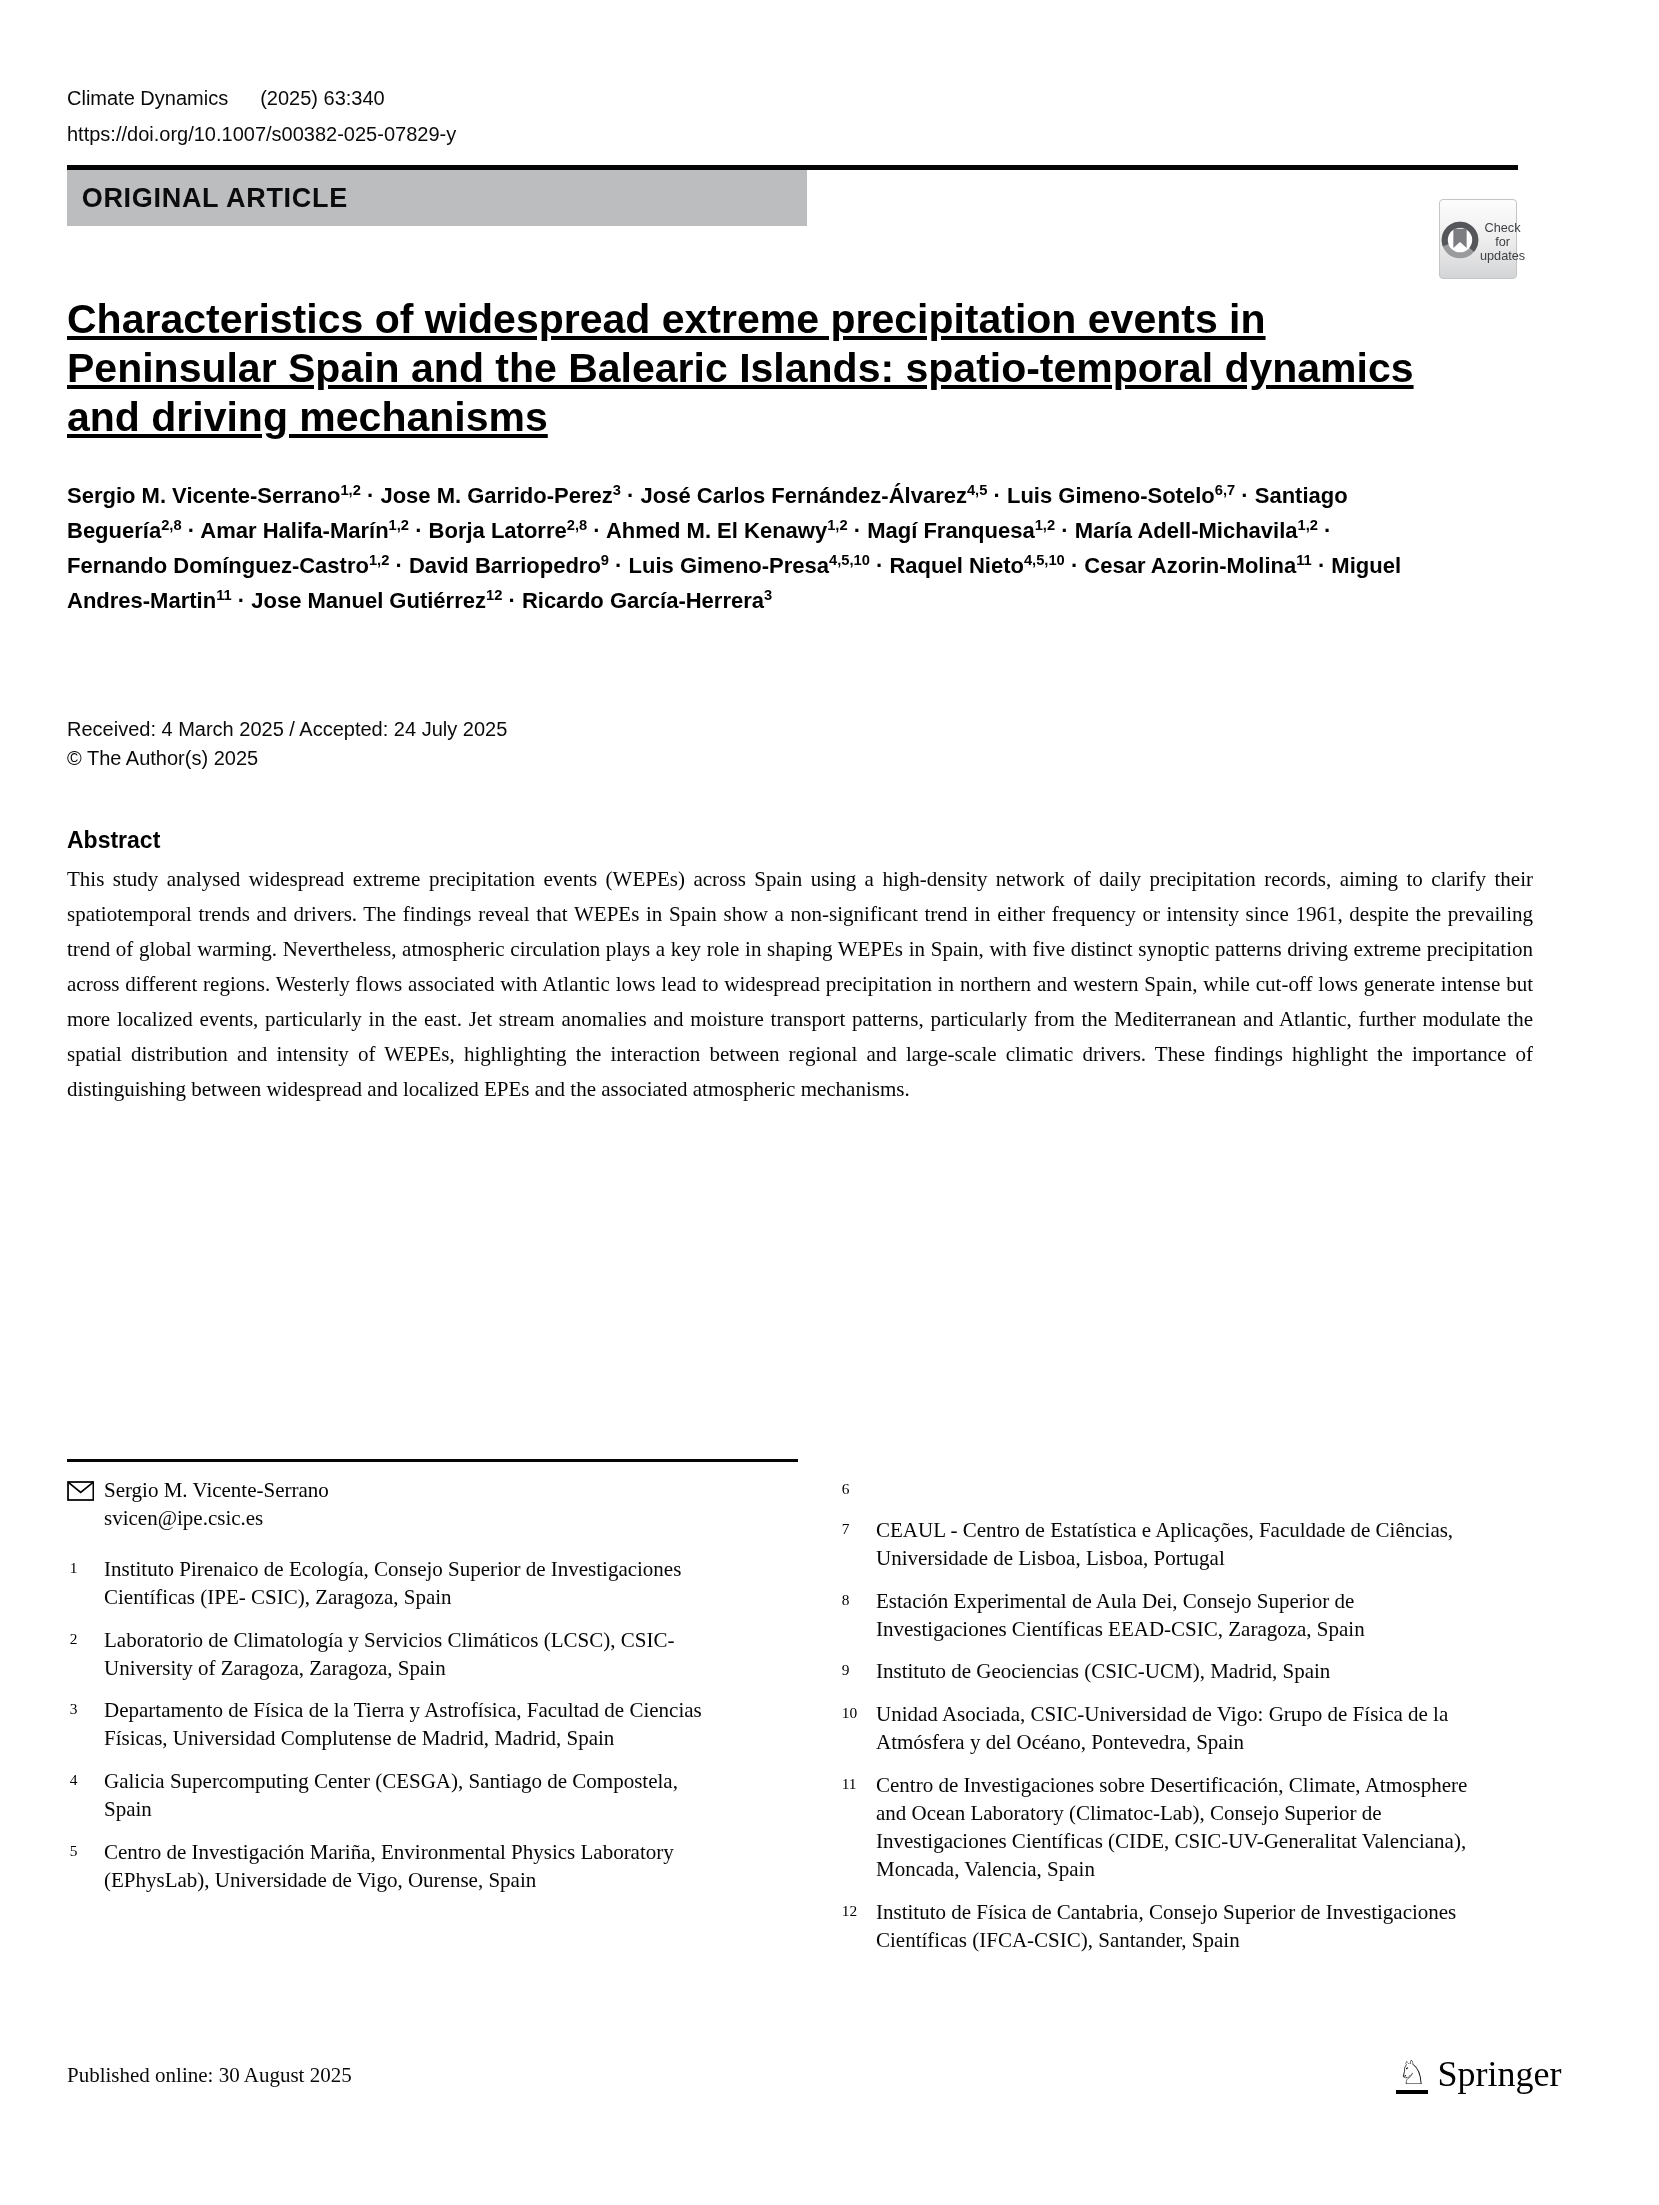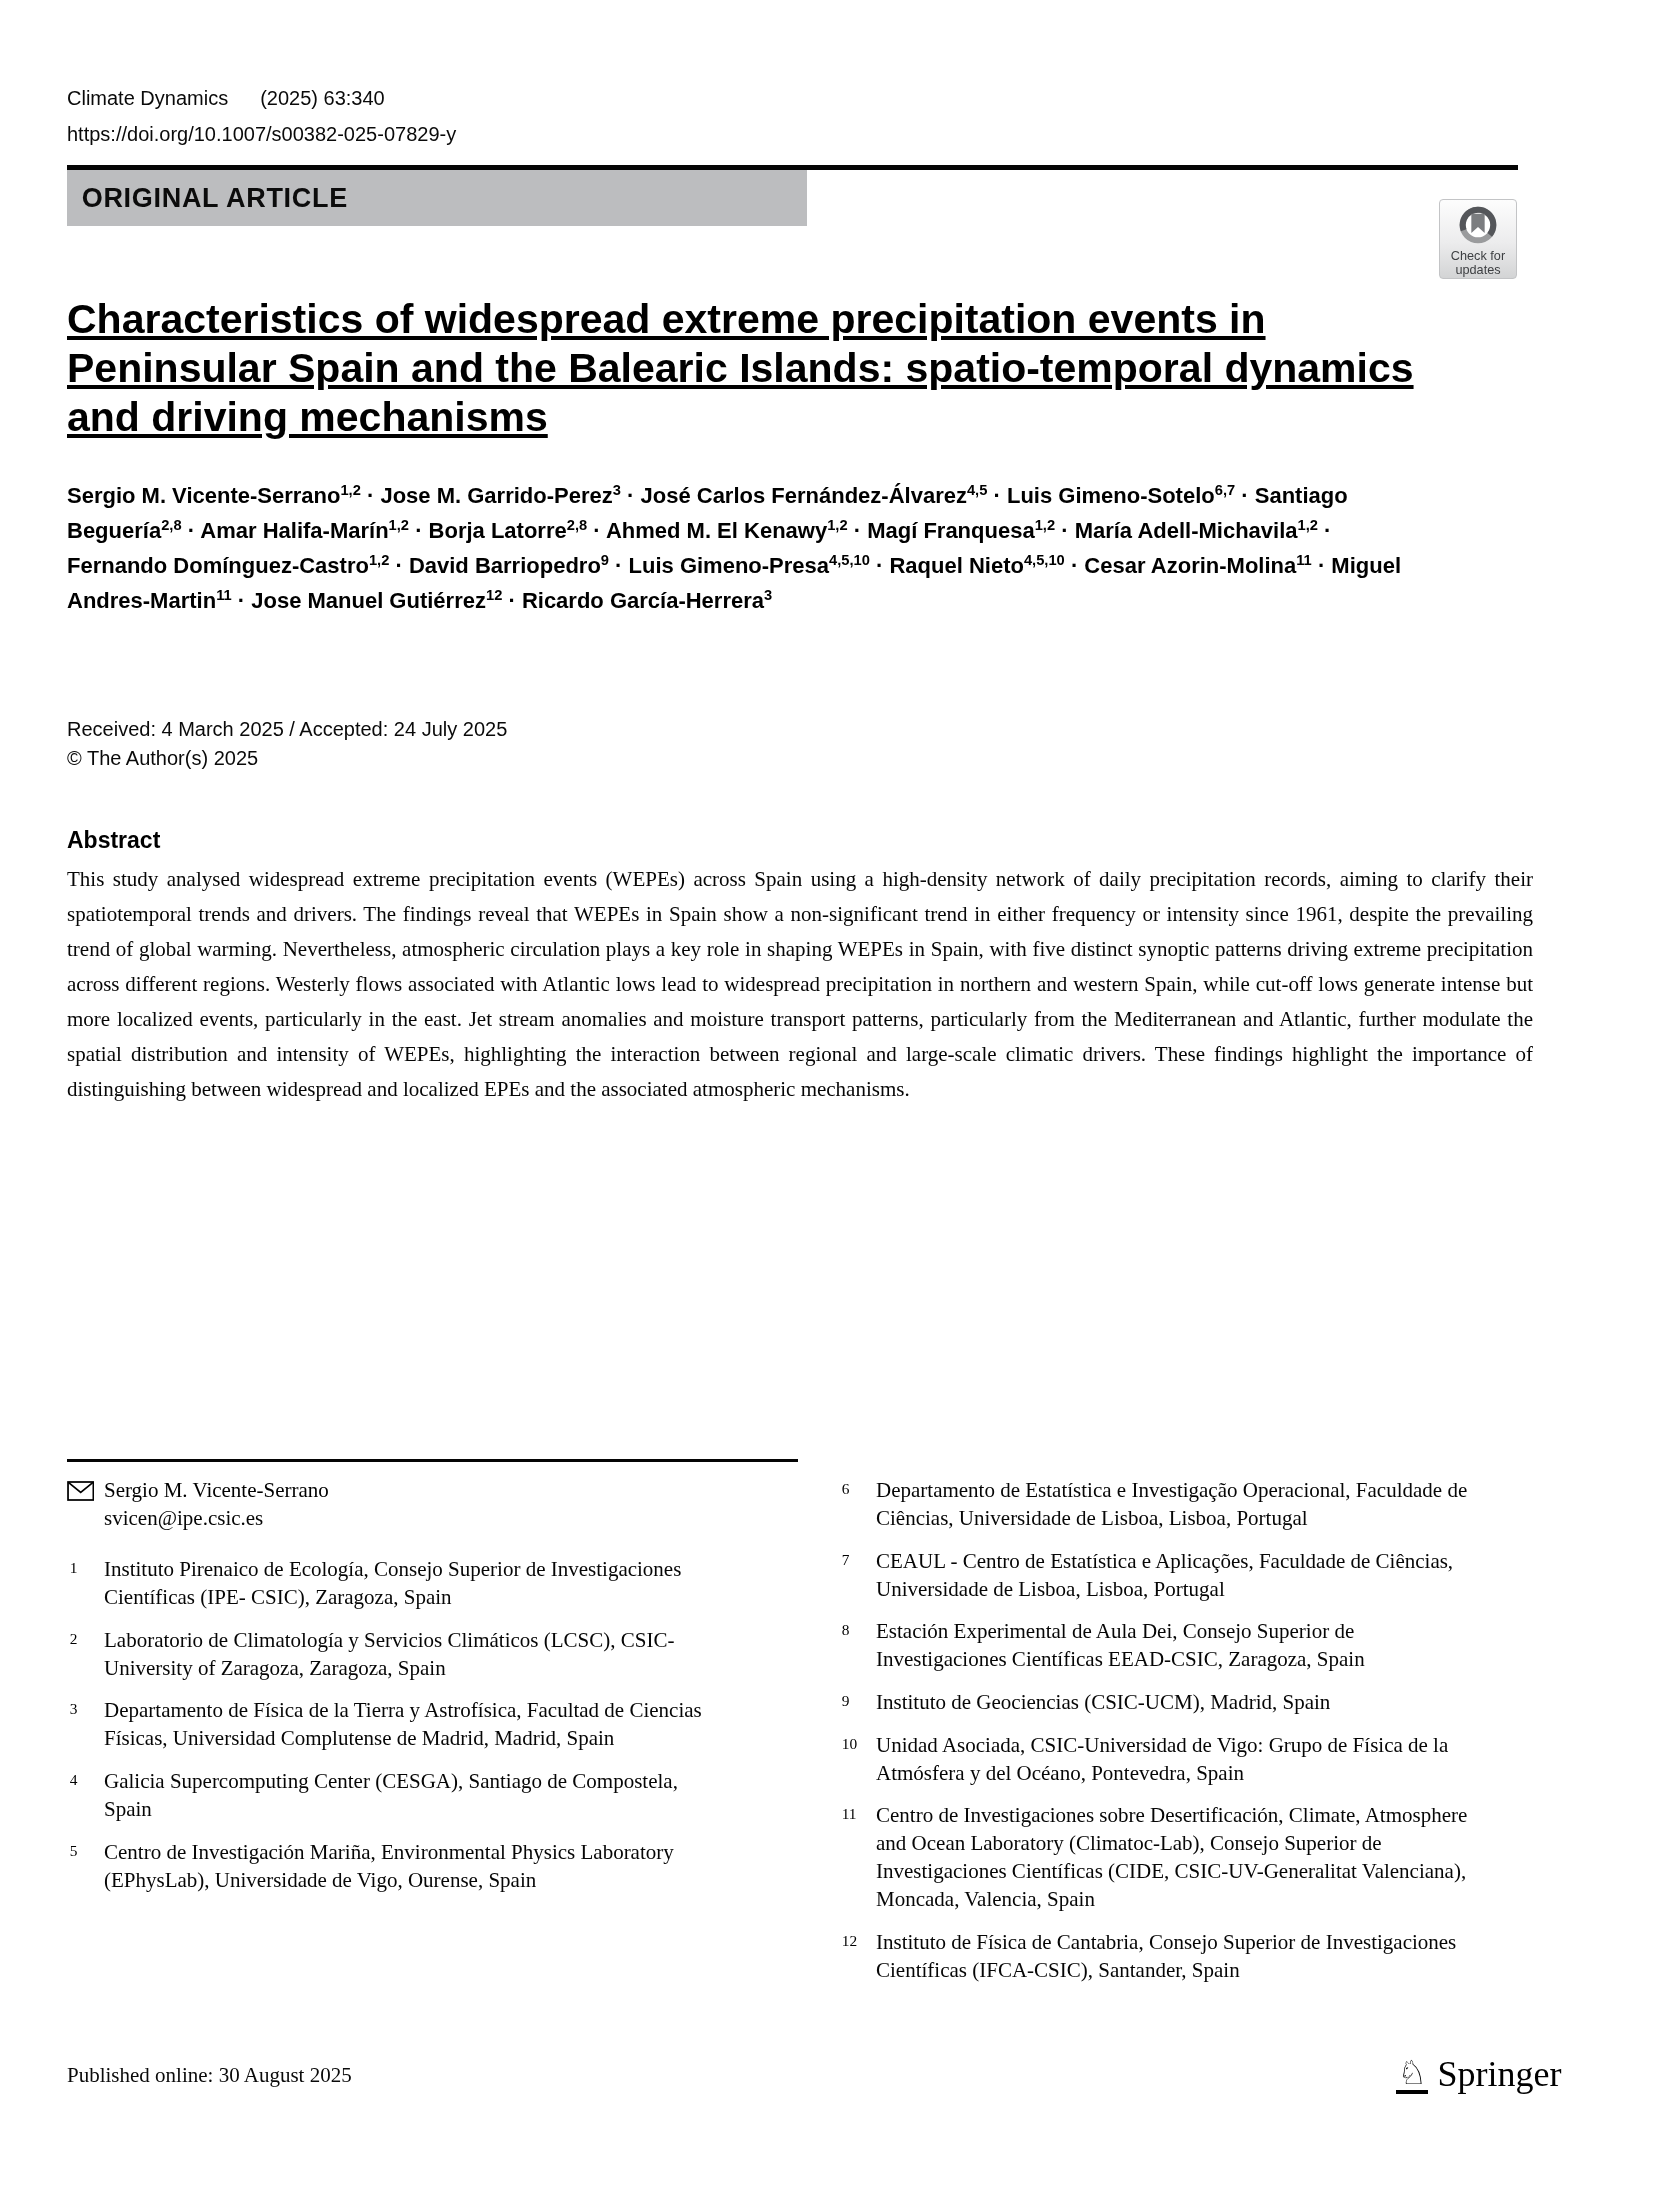--- a/index.html
+++ b/index.html
@@ -19,21 +19,21 @@
   .article-type-banner{
     position:absolute;left:67px;top:170px;width:740px;height:56px;
     background:#bcbdbf;display:flex;align-items:center;
   }
   .article-type-banner .label{font-size:27px;font-weight:bold;letter-spacing:0.7px;padding-left:14.7px;color:#0c0c0c;}
   
   .update-badge{
     position:absolute;left:1439px;top:199px;width:78px;height:80px;
     border:0.7px solid #c3c4c6;border-radius:4px;
     background:linear-gradient(180deg,#fdfdfd 0%,#ececed 55%,#d3d4d5 100%);
-    display:flex;flex-direction:column;align-items:center;
+    display:flex;flex-direction:row;align-items:center;
     box-sizing:border-box;padding-top:4.7px;cursor:pointer;
   }
   .update-badge .badge-text{font-size:12.7px;line-height:14px;color:#3d3f42;text-align:center;margin-top:2px;}
   
   .article-title{
     position:absolute;left:67px;top:295px;width:1492px;
     font-size:41px;line-height:49px;font-weight:bold;color:#000;
   }
   
   .authors{
@@ -147,21 +147,20 @@
         <span class="num">5</span>
         <div class="txt">Centro de Investigación Mariña, Environmental Physics Laboratory (EPhysLab), Universidade de Vigo, Ourense, Spain</div>
       </div>
     </div>
 </div>
 
 <div class="footnotes-right">
   <div id="affil-right">
       <div class="affil">
         <span class="num">6</span>
-        <div class="txt">Departamento de Estatística e Investigação Operacional, Faculdade de Ciências, Universidade de Lisboa, Lisboa, Portugal</div>
       </div>
       <div class="affil">
         <span class="num">7</span>
         <div class="txt">CEAUL - Centro de Estatística e Aplicações, Faculdade de Ciências, Universidade de Lisboa, Lisboa, Portugal</div>
       </div>
       <div class="affil">
         <span class="num">8</span>
         <div class="txt">Estación Experimental de Aula Dei, Consejo Superior de Investigaciones Científicas EEAD-CSIC, Zaragoza, Spain</div>
       </div>
       <div class="affil">

